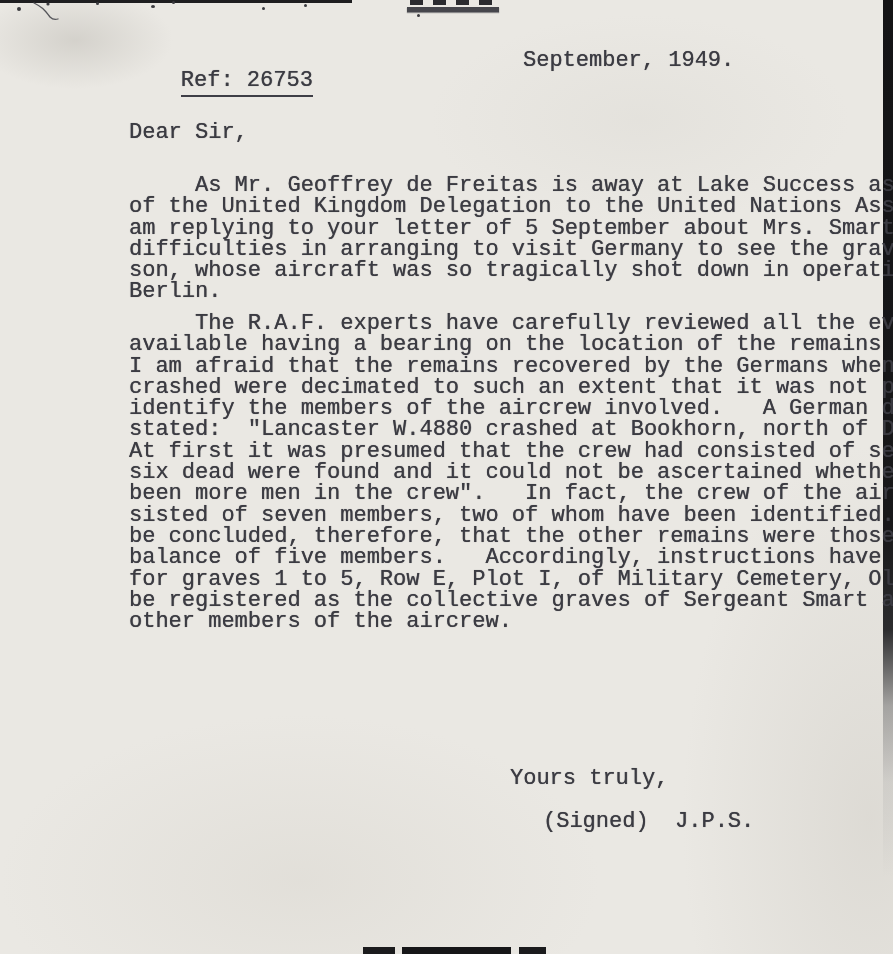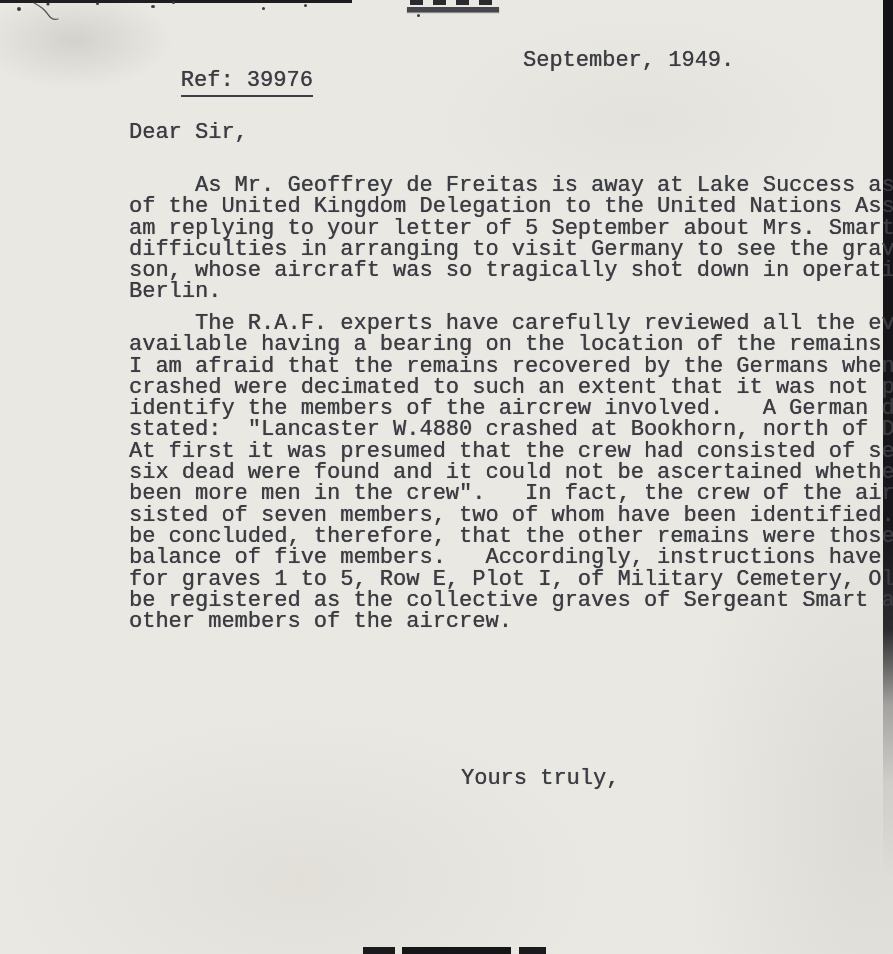--- a/index.html
+++ b/index.html
@@ -118,21 +118,21 @@
     <div class="bar"></div>
   </div>
 
   <div class="bottom-bars">
     <div class="b1"></div>
     <div class="b2"></div>
     <div class="b3"></div>
   </div>
 
   <div class="tw" style="left:128px; top:49px;">
-    <span class="ref-underline">Ref: 39976</span>
+    <span class="ref-underline">Ref: 26753</span>
   </div>
 
   <div class="tw" style="left:523px; top:50px;">September, 1949.</div>
 
   <div class="tw" style="left:129px; top:122px;">Dear Sir,</div>
 
   <div class="tw" style="left:129px; top:175px;">     As Mr. Geoffrey de Freitas is away at Lake Success as a member
 of the United Kingdom Delegation to the United Nations Assembly, I
 am replying to your letter of 5 September about Mrs. Smart's
 difficulties in arranging to visit Germany to see the grave of her
@@ -149,18 +149,19 @@
 six dead were found and it could not be ascertained whether there had
 been more men in the crew".   In fact, the crew of the aircraft con-
 sisted of seven members, two of whom have been identified.   It must
 be concluded, therefore, that the other remains were those of the
 balance of five members.   Accordingly, instructions have been issued
 for graves 1 to 5, Row E, Plot I, of Military Cemetery, Oldenburg, to
 be registered as the collective graves of Sergeant Smart and the four
 other members of the aircrew.</div>
 
 
-  <div class="tw" style="left:461px; top:768px;text-align:right;">Yours truly,</div>
+  <div class="tw" style="left:510px; top:768px;text-align:right;">Yours truly,</div>
 
 
+  <div class="tw" style="left:543px; top:811px;">(Signed)  J.P.S.</div>
 
 
 </div>
 
 </body></html>

